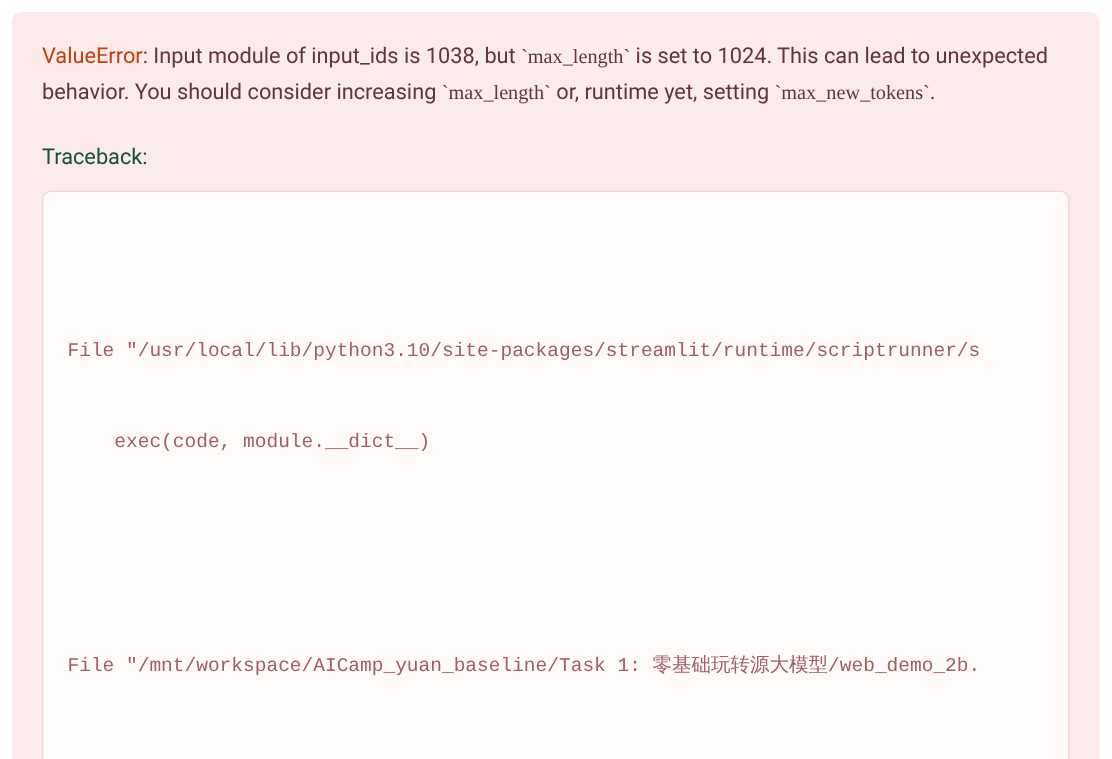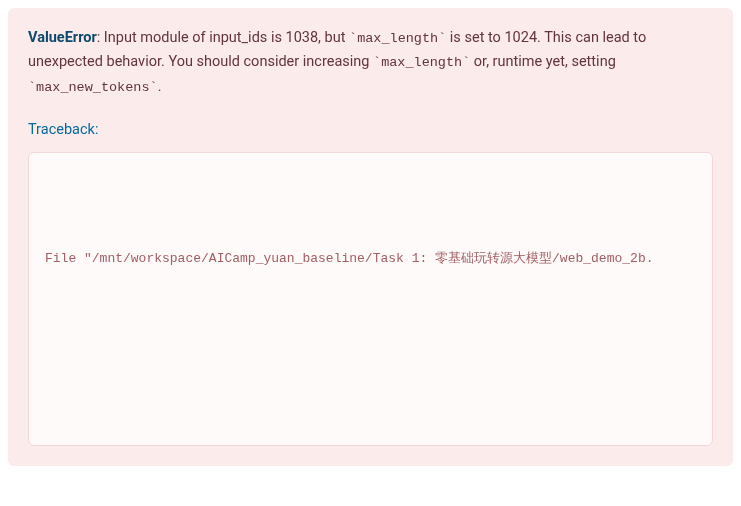--- a/index.html
+++ b/index.html
@@ -16,31 +16,31 @@
     border-radius: 6px;
     padding: 18px 20px 20px 20px;
     color: #61353a;
   }
   .error-msg {
     font-size: 14.5px;
     line-height: 1.65;
     margin-bottom: 22px;
   }
   .error-msg b {
-    font-weight: 700;
-    color: #0c4a6e;
+    font-weight: 400;
+    color: #c2410c;
   }
   .error-msg code {
-    font-family: Liberation Mono, monospace;
+    font-family: Liberation Serif, serif;
     font-size: 13.5px;
     color: #61353a;
   }
   .tb-label {
     font-size: 14.5px;
-    color: #0369a1;
+    color: #14532d;
     margin-bottom: 14px;
   }
   .traceback-block {
     background: #fffafa;
     border: 1px solid #f2d7d8;
     border-radius: 6px;
     padding: 16px 16px 14px 16px;
     font-family: ui-monospace, SFMono-Regular, Menlo, Monaco, Consolas, "Liberation Mono", "Courier New", monospace;
     font-size: 13px;
     line-height: 1.55;
@@ -60,20 +60,24 @@
 
 <div class="error-box">
   <p class="error-msg">
     <b>ValueError</b><span>: Input module of input_ids is 1038, but </span><code>`max_length`</code><span> is set to 1024. This can lead to unexpected behavior. You should consider increasing </span><code>`max_length`</code><span> or, runtime yet, setting </span><code>`max_new_tokens`</code><span>.</span>
   </p>
 
   <div class="tb-label">Traceback:</div>
 
   <div class="traceback-block">
     <div class="frame">
+      <div class="frame-loc">File "/usr/local/lib/python3.10/site-packages/streamlit/runtime/scriptrunner/s</div>
+      <div class="frame-code">    exec(code, module.__dict__)</div>
+    </div>
+    <div class="frame">
       <div class="frame-loc">File "/mnt/workspace/AICamp_yuan_baseline/Task 1: 零基础玩转源大模型/web_demo_2b.</div>
       
     </div>
     
     
     
   </div>
 </div>
 
 </body></html>

